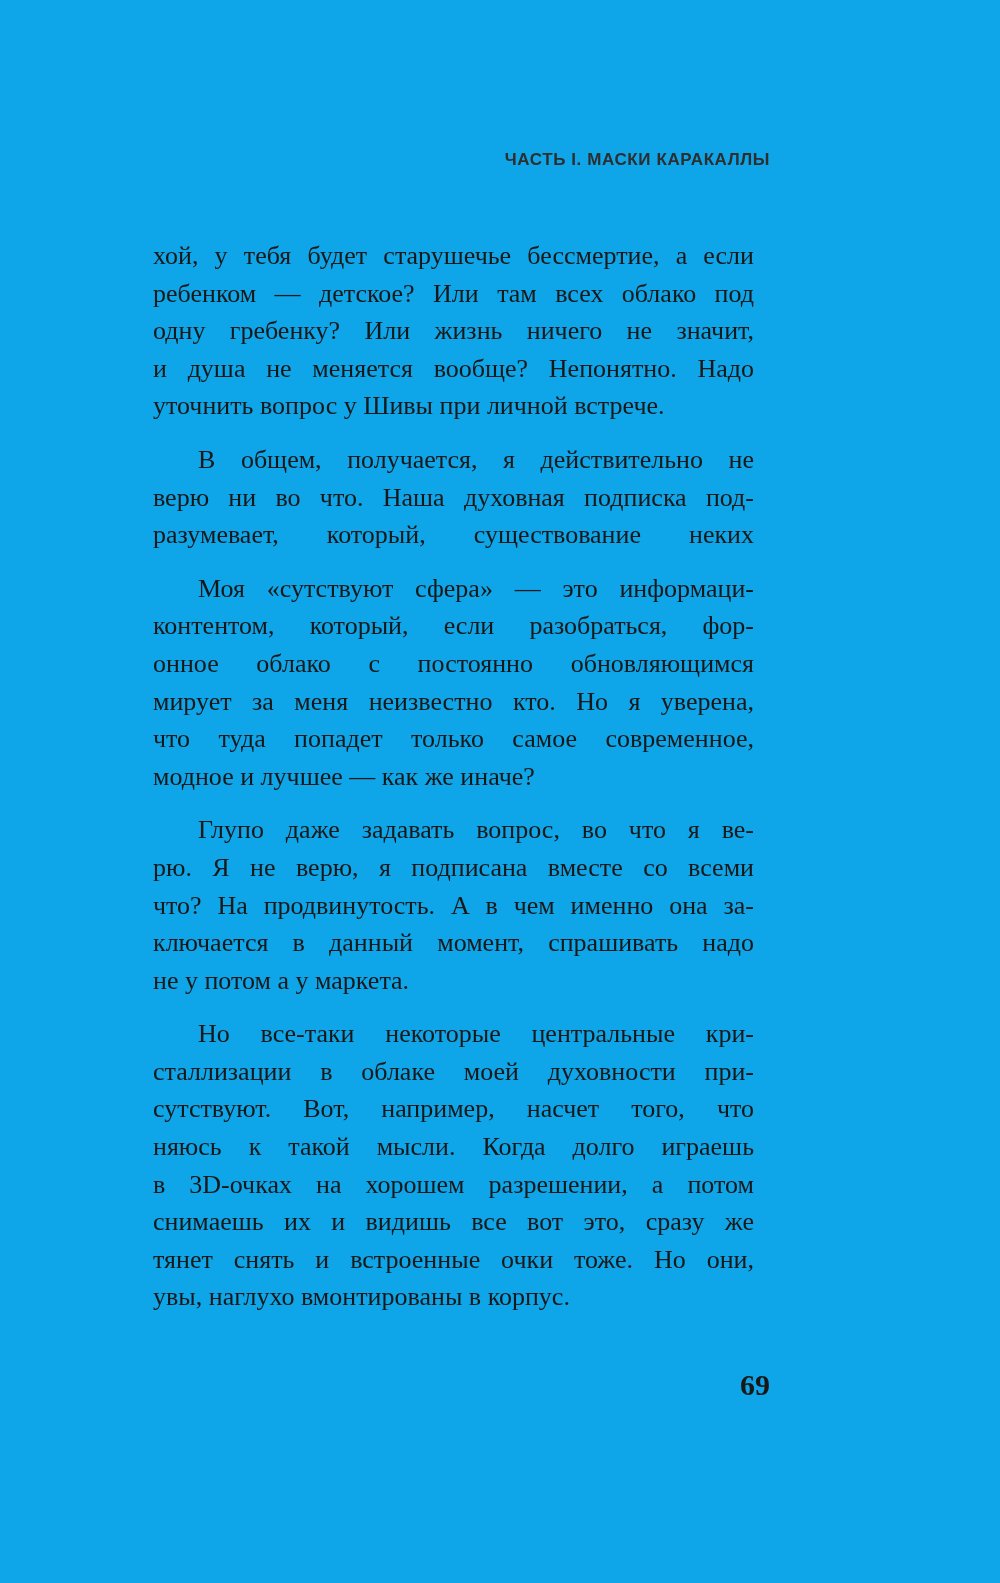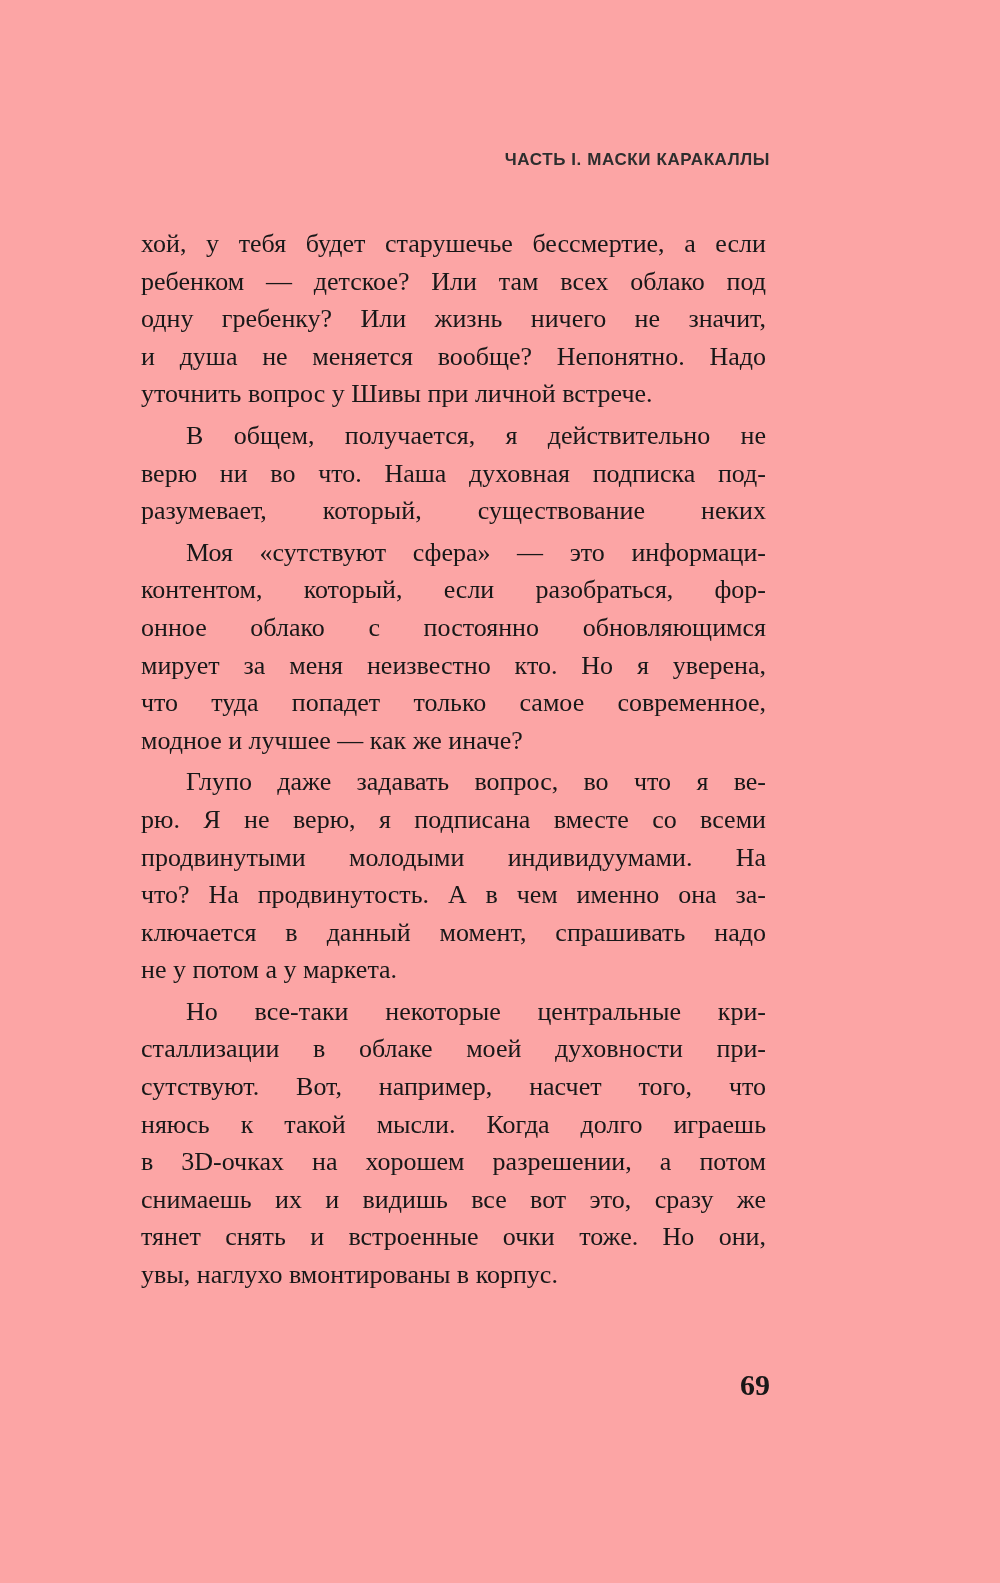--- a/index.html
+++ b/index.html
@@ -5,21 +5,21 @@
 <style>
   html, body {
     margin: 0;
     padding: 0;
     background: #ffffff;
   }
   .page {
     position: relative;
     width: 1000px;
     height: 1583px;
-    background: #fca5a5;
+    background: #0ea5e9;
     overflow: hidden;
     font-family: "Liberation Serif", serif;
     color: #1c1c1c;
   }
   .running-head {
     position: absolute;
     top: 150px;
     left: 137px;
     width: 633px;
     text-align: right;
@@ -32,21 +32,21 @@
   .text-block {
     position: absolute;
     top: 221px;
     left: 137px;
     width: 633px;
     font-size: 26px;
     line-height: 37.6px;
     color: #181818;
   }
   .paragraph {
-    margin: 4px;
+    margin: 16px;
     padding: 0;
   }
   .line {
     text-align: justify;
     text-align-last: justify;
     -moz-text-align-last: justify;
     height: 37.6px;
     overflow: visible;
   }
   .line.last {
@@ -91,21 +91,20 @@
         <div class="line first">Моя «сутствуют сфера» — это информаци-</div>
         <div class="line">контентом, который, если разобраться, фор-</div>
         <div class="line">онное облако с постоянно обновляющимся</div>
         <div class="line">мирует за меня неизвестно кто. Но я уверена,</div>
         <div class="line">что туда попадет только самое современное,</div>
         <div class="line last">модное и лучшее — как же иначе?</div>
       </div>
       <div class="paragraph indented">
         <div class="line first">Глупо даже задавать вопрос, во что я ве-</div>
         <div class="line">рю. Я не верю, я подписана вместе со всеми</div>
-        <div class="line">продвинутыми молодыми индивидуумами. На</div>
         <div class="line">что? На продвинутость. А в чем именно она за-</div>
         <div class="line">ключается в данный момент, спрашивать надо</div>
         <div class="line last">не у потом а у маркета.</div>
       </div>
       <div class="paragraph indented">
         <div class="line first">Но все-таки некоторые центральные кри-</div>
         <div class="line">сталлизации в облаке моей духовности при-</div>
         <div class="line">сутствуют. Вот, например, насчет того, что</div>
         <div class="line">няюсь к такой мысли. Когда долго играешь</div>
         <div class="line">в 3D-очках на хорошем разрешении, а потом</div>

